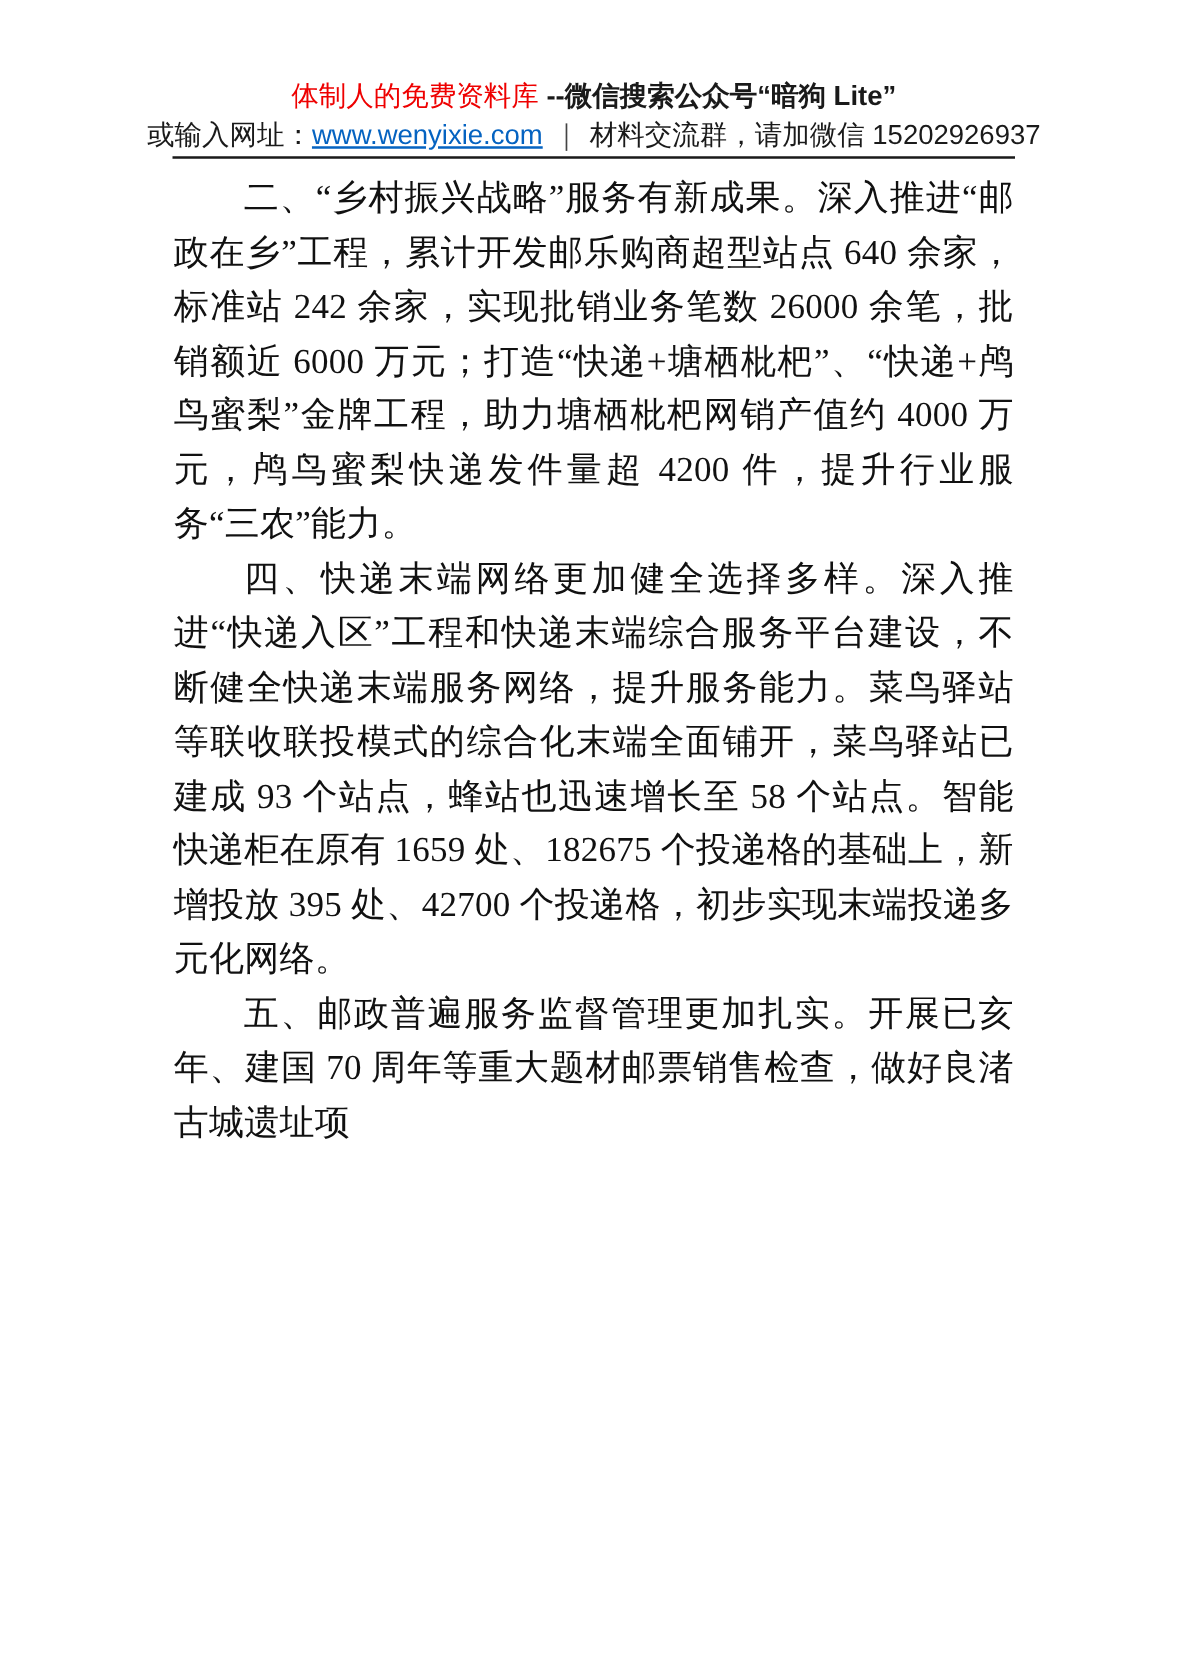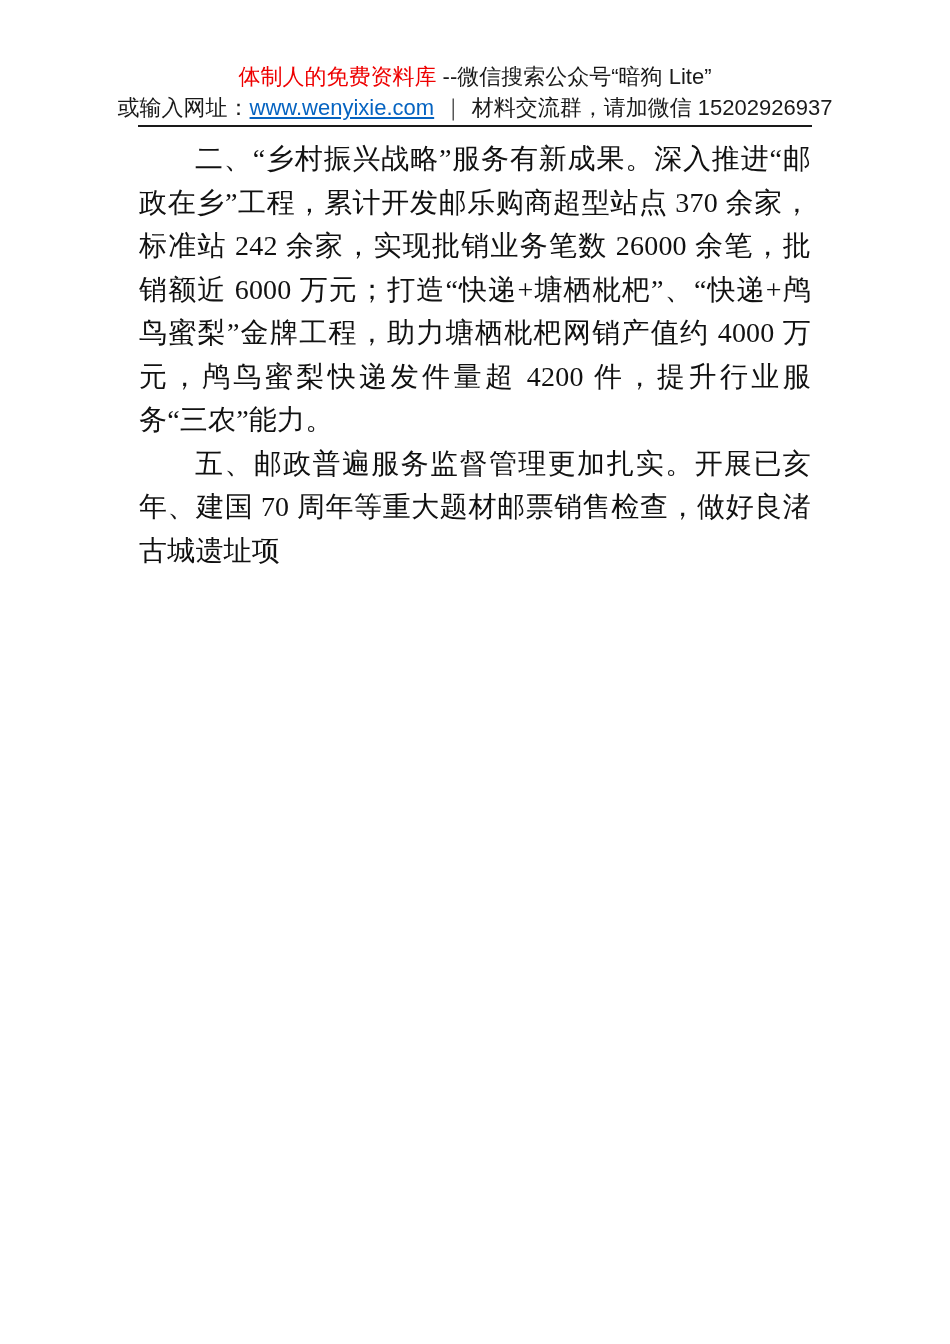--- a/index.html
+++ b/index.html
@@ -14,21 +14,21 @@
 
   
   .doc-header {
     padding-top: 62px;
     text-align: center;
     font-family: "Liberation Sans", "DejaVu Sans", sans-serif;
     color: #1a1a1a;
   }
   .header-line1 { font-size: 22px; line-height: 30px; white-space: nowrap; }
   .brand { color: #ee0000; font-weight: 400; }
-  .tagline { color: #1a1a1a; font-weight: 400; }
+  .tagline { color: #1a1a1a; font-weight: 700; }
   .header-line2 { font-size: 22px; line-height: 27px; margin-top: 2px; white-space: nowrap; }
   .site-link { color: #0563c1; text-decoration: underline; cursor: pointer; }
   .pipe-sep { color: #444444; margin: 0 8px; }
   .header-rule {
     width: 674px;
     margin: 4px auto 0 auto;
     border-bottom: 2px solid #1a1a1a;
     height: 0;
   }
 
@@ -57,17 +57,18 @@
       <span class="tagline">--微信搜索公众号“暗狗 Lite”</span>
     </div>
     <div class="header-line2">
       <span>或输入网址：</span><a class="site-link" style="color: rgb(5, 99, 193);">www.wenyixie.com</a><span class="pipe-sep">｜</span><span>材料交流群，请加微信 15202926937</span>
     </div>
     <div class="header-rule"></div>
   </header>
 
   <main class="doc-content" id="doc-content">
 
-      <p class="indent"><span class="seg-bold">二、“乡村振兴战略”服务有新成果。</span><span class="">深入推进“邮政在乡”工程，累计开发邮乐购商超型站点 370 余家，标准站 242 余家，实现批销业务笔数 26000 余笔，批销额近 6000 万元；打造“快递+塘栖枇杷”、“快递+鸬鸟蜜梨”金牌工程，助力塘栖枇杷网销产值约 4000 万元，鸬鸟蜜梨快递发件量超 4200 件，提升行业服务“三农”能力。</span></p>
+      <p class="indent"><span class="seg-bold">二、“乡村振兴战略”服务有新成果。</span><span class="">深入推进“邮政在乡”工程，累计开发邮乐购商超型站点 640 余家，标准站 242 余家，实现批销业务笔数 26000 余笔，批销额近 6000 万元；打造“快递+塘栖枇杷”、“快递+鸬鸟蜜梨”金牌工程，助力塘栖枇杷网销产值约 4000 万元，鸬鸟蜜梨快递发件量超 4200 件，提升行业服务“三农”能力。</span></p>
+      <p class="indent"><span class="seg-bold">四、快递末端网络更加健全选择多样。</span><span class="">深入推进“快递入区”工程和快递末端综合服务平台建设，不断健全快递末端服务网络，提升服务能力。菜鸟驿站等联收联投模式的综合化末端全面铺开，菜鸟驿站已建成 93 个站点，蜂站也迅速增长至 58 个站点。智能快递柜在原有 1659 处、182675 个投递格的基础上，新增投放 395 处、42700 个投递格，初步实现末端投递多元化网络。</span></p>
       <p class="indent"><span class="seg-bold">五、邮政普遍服务监督管理更加扎实。</span><span class="">开展已亥年、建国 70 周年等重大题材邮票销售检查，做好良渚古城遗址项</span></p>
     </main>
 
 </div>
 
 </body></html>

